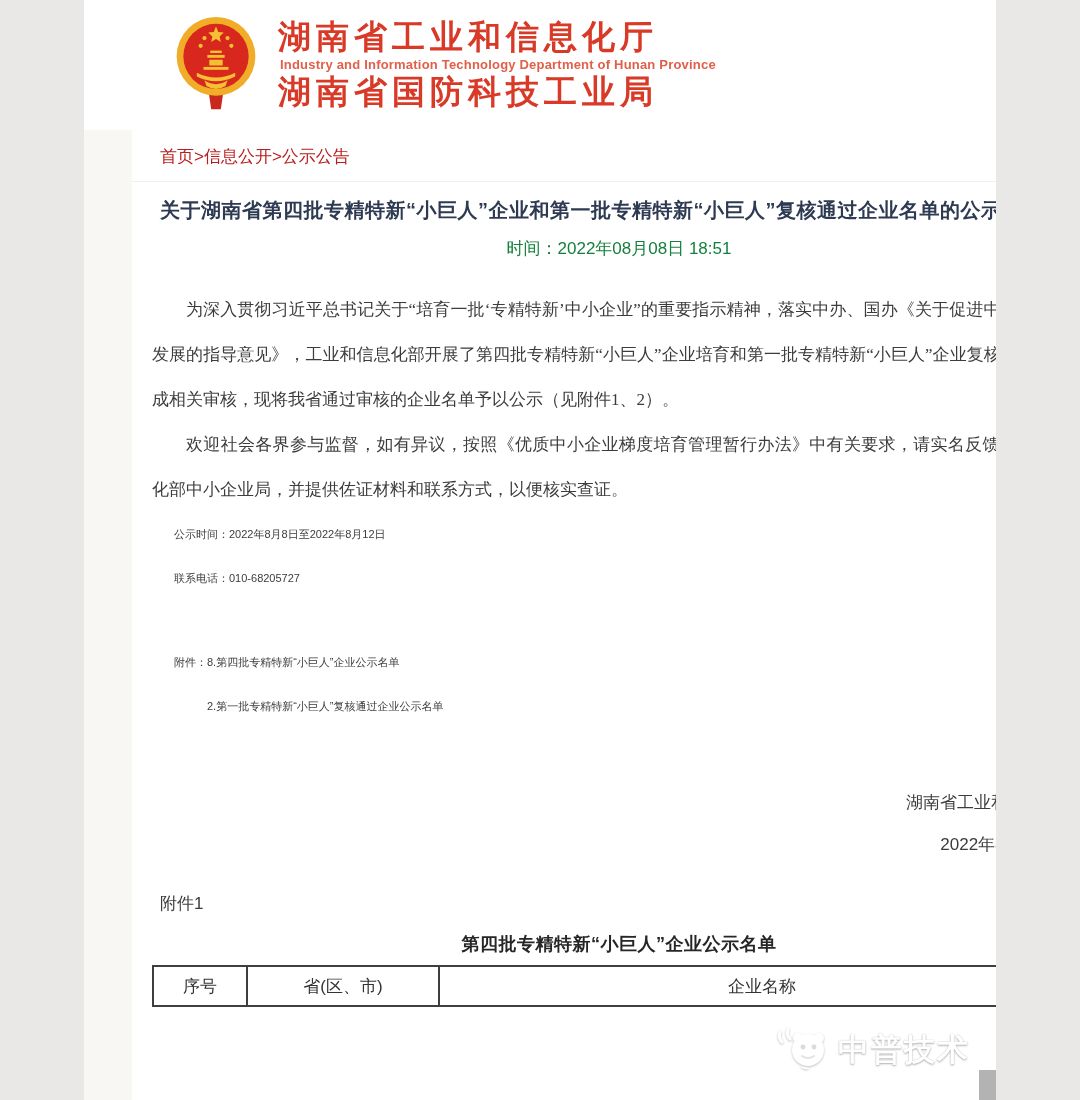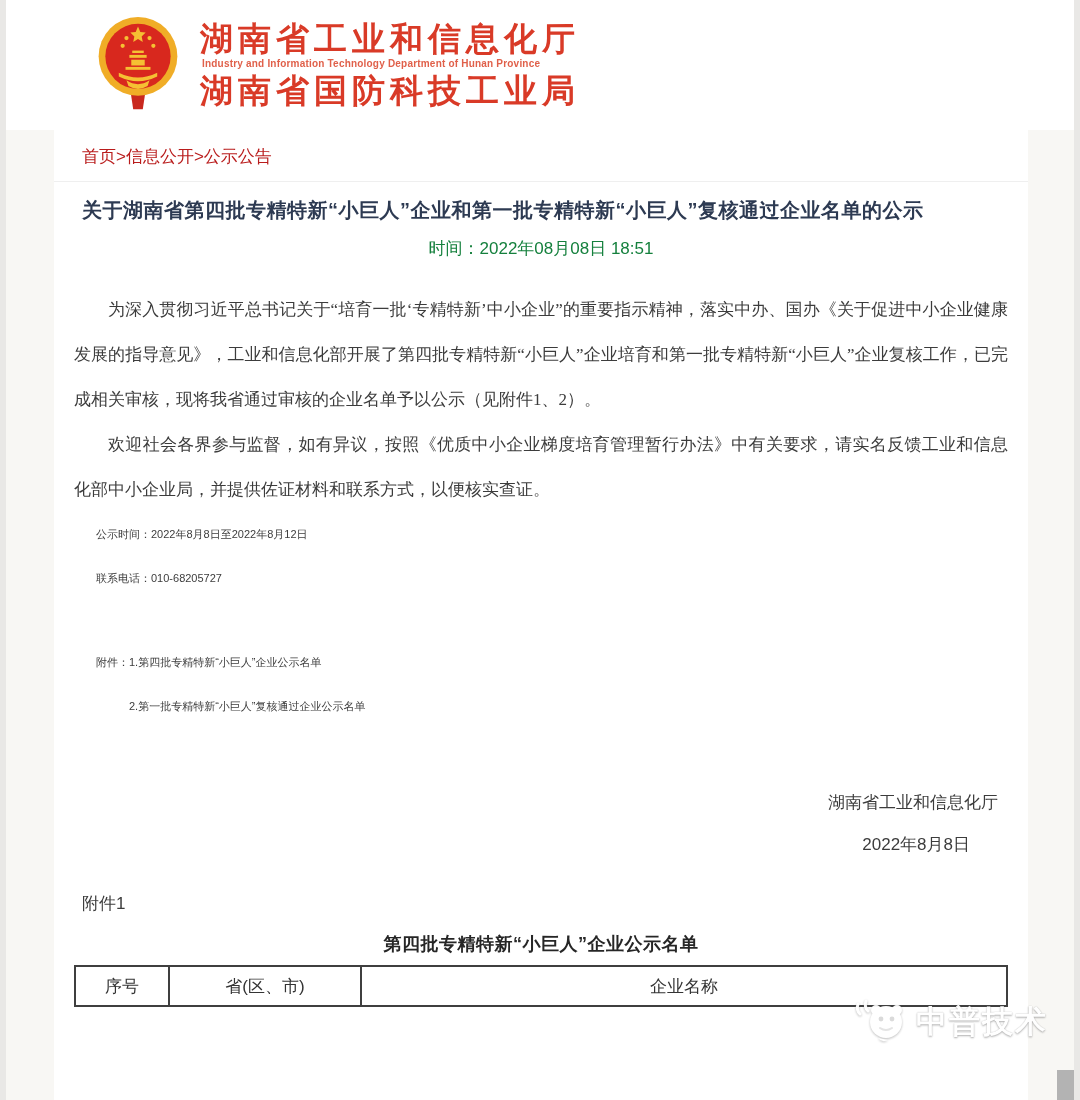--- a/index.html
+++ b/index.html
@@ -1,24 +1,24 @@
 <!DOCTYPE html>
 <html><head>
 <meta charset="utf-8">
 <style>
   * { margin:0; padding:0; box-sizing:border-box; }
   body { font-family:"Liberation Sans","DejaVu Sans",sans-serif; background:#e9e8e6; }
-  .page { position:relative; width:1068px; height:1100px; background:#f8f7f4; overflow:hidden; margin:0 auto; }
+  .page { position:relative; width:912px; height:1100px; background:#f8f7f4; overflow:hidden; margin:0 auto; }
 
   
   .site-header { width:100%; height:130px; background:#ffffff; display:flex; align-items:center; padding-left:84px; }
   .emblem { width:96px; height:104px; flex:0 0 auto; margin-right:14px; }
   .header-text { display:flex; flex-direction:column; line-height:1.05; }
   .org-cn { color:#d93a27; font-size:33px; font-weight:bold; letter-spacing:5px; }
-  .org-en { color:#e0604a; font-size:10px; font-weight:bold; letter-spacing:0.2px; margin:3px 0 4px 2px; }
+  .org-en { color:#e0604a; font-size:13px; font-weight:bold; letter-spacing:0.2px; margin:3px 0 4px 2px; }
 
   
   .content-col { margin:0 48px; width:974px; background:#ffffff; min-height:970px; }
 
   
   .mainnav { border-top:1px solid #e4e4e4; }
   .nav-row { display:flex; border-bottom:1px solid #e4e4e4; height:57px; }
   .nav-cell { flex:1; display:flex; align-items:center; justify-content:center;
               font-size:18px; color:#8c8c8c; border-right:1px solid #e4e4e4; cursor:pointer; background:#fff; }
   .nav-cell:last-child { border-right:none; }
@@ -40,21 +40,21 @@
 
   
   .attach1-label { font-size:17px; color:#3c3c3c; margin:26px 0 0 8px; }
   .table-title { font-size:18px; font-weight:bold; color:#262626; text-align:center; margin-top:17px; letter-spacing:0.5px; }
   table.company-table { border-collapse:collapse; margin:9px 0 0 0; width:934px; table-layout:fixed; }
   table.company-table th, table.company-table td { border:2px solid #3f3f3f; font-size:17px; color:#333; font-weight:normal; text-align:center; }
   table.company-table th { height:40px; }
   .col-idx { width:94px; } .col-prov { width:192px; }
 
   
-  .watermark { position:absolute; top:996px; right:26px; display:flex; align-items:center; gap:8px;
+  .watermark { position:absolute; top:1024px; right:26px; display:flex; align-items:center; gap:8px;
                color:#ffffff; opacity:0.96; pointer-events:none; }
   .wm-text { font-size:31px; font-weight:bold; letter-spacing:2px;
              text-shadow:0 1px 2px rgba(80,80,80,0.45), 0 0 1px rgba(120,120,120,0.4); }
   .wm-logo { width:56px; height:52px; filter:drop-shadow(0 1px 1px rgba(90,90,90,0.4)); }
 
   .corner-strip { position:absolute; right:0; bottom:0; width:17px; height:30px; background:#b3b3b3; }
 </style>
 </head>
 <body>
 
@@ -94,21 +94,21 @@
     <main class="article">
       <h1 class="article-title">关于湖南省第四批专精特新“小巨人”企业和第一批专精特新“小巨人”复核通过企业名单的公示</h1>
       <div class="pub-time">时间：2022年08月08日 18:51</div>
 
       <p class="para first">为深入贯彻习近平总书记关于“培育一批‘专精特新’中小企业”的重要指示精神，落实中办、国办《关于促进中小企业健康发展的指导意见》，工业和信息化部开展了第四批专精特新“小巨人”企业培育和第一批专精特新“小巨人”企业复核工作，已完成相关审核，现将我省通过审核的企业名单予以公示（见附件1、2）。</p>
       <p class="para">欢迎社会各界参与监督，如有异议，按照《优质中小企业梯度培育管理暂行办法》中有关要求，请实名反馈工业和信息化部中小企业局，并提供佐证材料和联系方式，以便核实查证。</p>
 
       <p class="line">公示时间：2022年8月8日至2022年8月12日</p>
       <p class="line">联系电话：010-68205727</p>
 
-      <p class="line attach-line"><span>附件：</span><span>1.第四批专精特新“小巨人”企业公示名单</span></p>
+      <p class="line attach-line"><span>附件：</span><span>8.第四批专精特新“小巨人”企业公示名单</span></p>
       <p class="line attach-line2"><span>2.第一批专精特新“小巨人”复核通过企业公示名单</span></p>
 
       <div class="sig">
         <div>湖南省工业和信息化厅</div>
         <div class="sig-date">2022年8月8日</div>
       </div>
 
       <div class="attach1-label">附件1</div>
       <div class="table-title">第四批专精特新“小巨人”企业公示名单</div>
 

